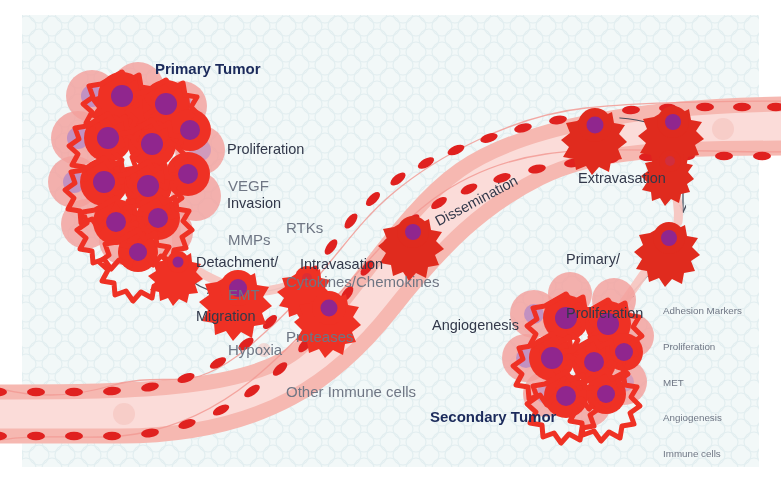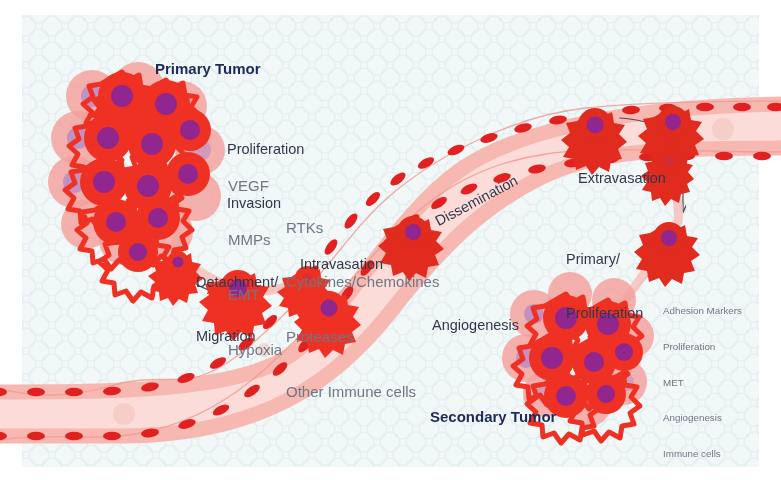--- a/index.html
+++ b/index.html
@@ -324,21 +324,21 @@
   <div>
 
     <div class="lbl-bold" style="left:155px;top:60px;font-size:15px;">Primary Tumor</div>
     <div class="lbl-bold" style="left:430px;top:408px;font-size:15px;">Secondary Tumor</div>
 
     <div class="lbl stage-main" style="left:227px;top:103px;">
       <div>Proliferation</div>
       <div>Invasion</div>
     </div>
 
-    <div class="lbl stage-main" style="left:196px;top:236px;">
+    <div class="lbl stage-main" style="left:196px;top:216px;">
       <div>Detachment/</div>
       <div>Migration</div>
     </div>
 
     <div class="lbl stage-main" style="left:300px;top:255px;">Intravasation</div>
 
     <div class="lbl stage-main rot" style="left:432px;top:214px;transform:rotate(-28deg);">Dissemination</div>
 
     <div class="lbl stage-main" style="left:578px;top:169px;">Extravasation</div>
 

